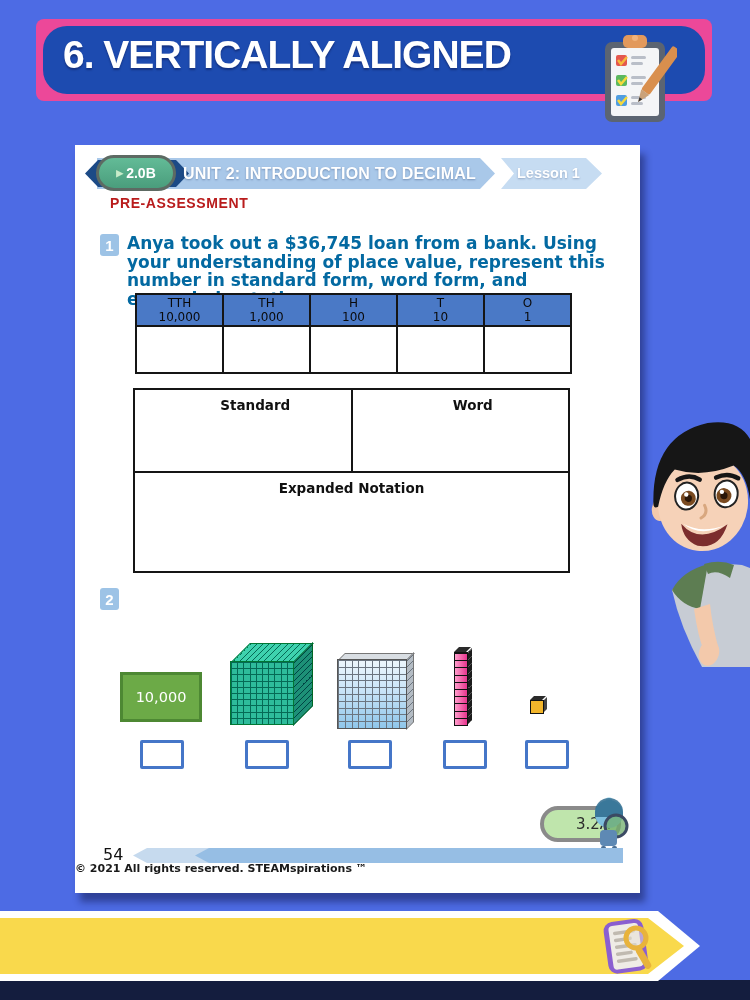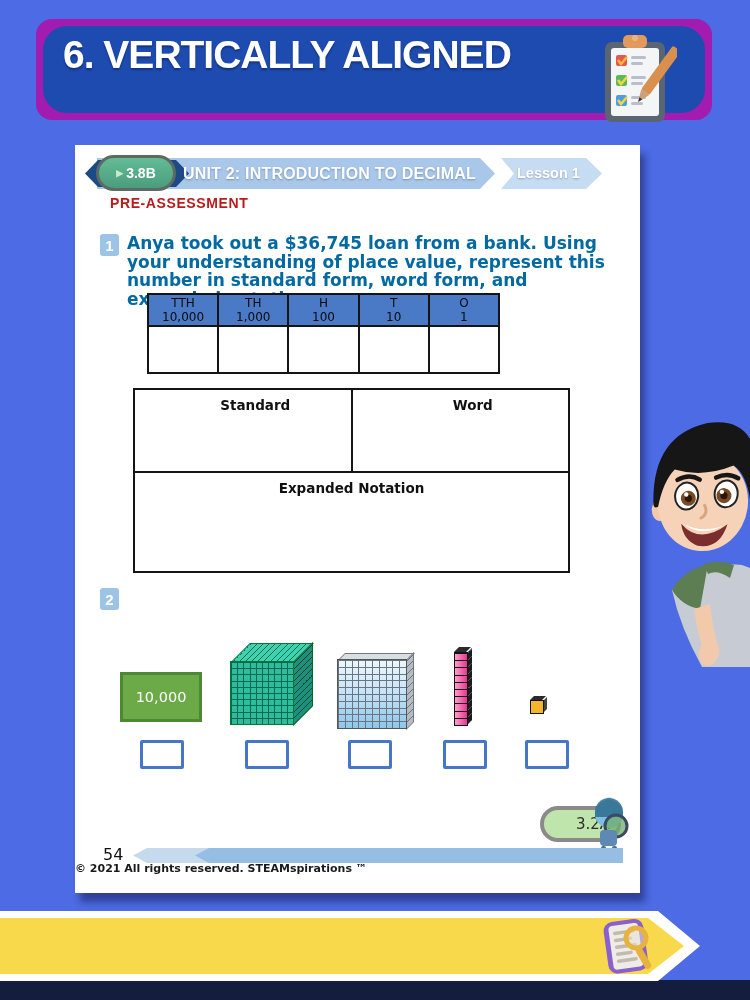--- a/index.html
+++ b/index.html
@@ -1,20 +1,20 @@
 <!DOCTYPE html>
 <html><head>
 <meta charset="utf-8">
 <style>
   html,body{margin:0;padding:0;}
   body{width:750px;height:1000px;overflow:hidden;font-family:"DejaVu Sans",sans-serif;}
   .stage{position:relative;width:750px;height:1000px;background:#4d6be4;overflow:hidden;}
 
   
-  .top-banner{position:absolute;left:36px;top:19px;width:676px;height:101px;background:#a21caf;border-radius:16px;}
+  .top-banner{position:absolute;left:36px;top:19px;width:676px;height:82px;background:#ec4899;border-radius:8px;}
   .top-banner-inner{position:absolute;left:7px;top:7px;right:7px;bottom:7px;background:#1d4bb0;border-radius:24px;}
   .top-title{position:absolute;left:20px;top:6px;width:560px;color:#fff;font-family:"Liberation Sans",sans-serif;font-weight:bold;font-size:39px;line-height:45px;letter-spacing:-1px;text-shadow:0 2px 2px rgba(0,0,40,.35);}
   .clipboard-icon{position:absolute;right:28px;top:6px;}
 
   
   .worksheet{position:absolute;left:75px;top:145px;width:565px;height:748px;background:#ffffff;box-shadow:5px 9px 7px rgba(10,15,60,.45);}
 
   
   .ws-banner{position:absolute;left:22px;top:13px;width:505px;height:31px;}
   .banner-unit-bar{position:absolute;left:0;top:0;width:398px;height:31px;background:#a9c8e9;
@@ -37,21 +37,21 @@
 
   .qnum{position:absolute;width:19px;height:22px;background:#9dc3e6;border-radius:3px;color:#fff;
     font-family:"Liberation Sans",sans-serif;font-weight:bold;font-size:15px;display:flex;align-items:center;justify-content:center;}
   .q1-num{left:25px;top:89px;}
   .q2-num{left:25px;top:443px;}
   .qtext{position:absolute;color:#0369a1;font-size:17px;line-height:18.5px;font-weight:bold;}
   .q1-text{left:52px;top:89px;width:482px;}
   .q2-text{left:52px;top:445px;width:500px;}
 
   
-  .pv-table{position:absolute;left:72px;top:148px;width:353px;border-collapse:collapse;table-layout:fixed;}
+  .pv-table{position:absolute;left:60px;top:148px;width:437px;border-collapse:collapse;table-layout:fixed;}
   .pv-table th{background:#4a79c6;border:2px solid #151515;font-weight:normal;font-size:12px;color:#0a0a0a;
     padding:1px 0;line-height:14px;height:28px;}
   .pv-table td{border:2px solid #151515;height:43px;background:#fff;}
 
   
   .forms-table{position:absolute;left:58px;top:243px;width:437px;border-collapse:collapse;table-layout:fixed;}
   .forms-table td{border:2px solid #151515;vertical-align:top;text-align:center;background:#fff;
     font-weight:bold;font-size:13.5px;color:#111;padding-top:7px;}
   .forms-row1 td{height:73px;padding-left:26px;}
   .forms-row2 td{height:90px;}
@@ -160,21 +160,21 @@
   </div>
 
   <div class="worksheet">
 
     <div class="ws-banner">
       <div class="banner-unit-bar"></div>
       <div class="banner-lesson-bar"></div>
       <div class="badge-bookmark"></div>
       <div class="badge-pill">
         <span class="tri">▶</span>
-        <span>3.8B</span>
+        <span>2.0B</span>
       </div>
       <div class="banner-unit-title">UNIT 2: INTRODUCTION TO DECIMAL</div>
       <div class="banner-lesson-label">Lesson 1</div>
     </div>
 
     <div class="section-title">PRE-ASSESSMENT</div>
 
     <div class="qnum q1-num">1</div>
     <div class="qtext q1-text">Anya took out a $36,745 loan from a bank. Using your understanding of place value, represent this number in standard form, word form, and expanded notation.</div>
 

